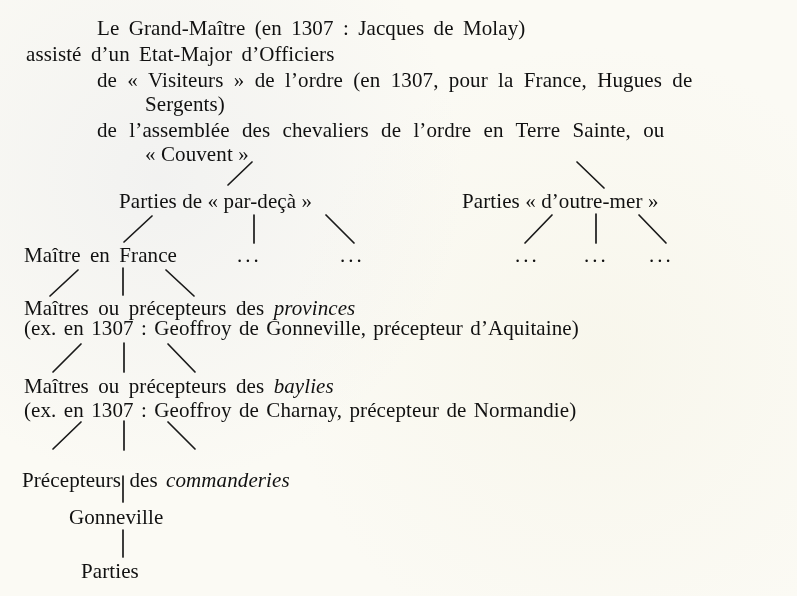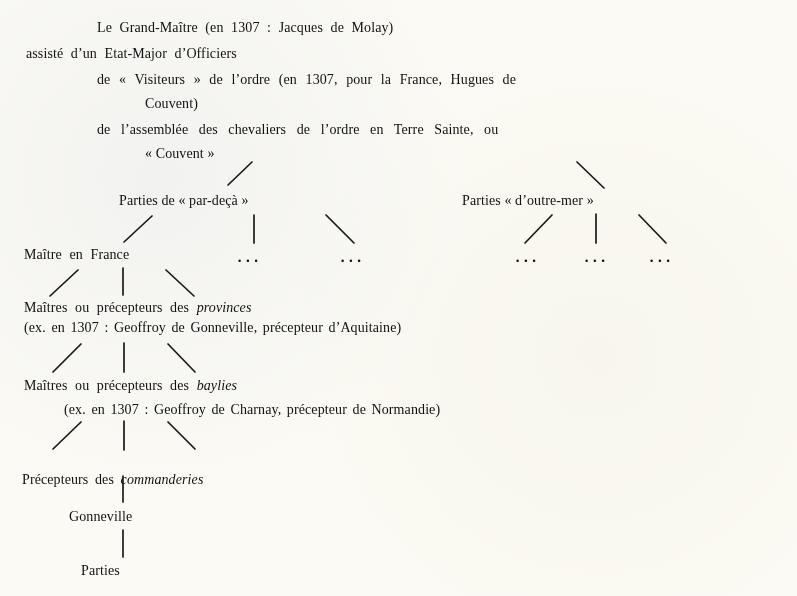--- a/index.html
+++ b/index.html
@@ -14,21 +14,21 @@
       background: #fbfaf4;
       background-image:
         radial-gradient(circle at 20% 30%, rgba(200,205,225,0.18) 0, rgba(200,205,225,0) 40%),
         radial-gradient(circle at 75% 60%, rgba(230,225,190,0.15) 0, rgba(230,225,190,0) 45%);
       font-family: "Liberation Serif", "DejaVu Serif", serif;
       color: #111;
     }
     .t {
       position: absolute;
       white-space: nowrap;
-      font-size: 14px;
+      font-size: 21px;
       line-height: 24px;
       letter-spacing: 0.1px;
     }
     .t i { font-style: italic; text-align: right; }
     .wide { word-spacing: 4px; }
     svg.lines {
       position: absolute;
       left: 0;
       top: 0;
       width: 797px;
@@ -74,37 +74,37 @@
   <line x1="124" y1="421" x2="124" y2="450"></line>
   <line x1="168" y1="422" x2="195" y2="449"></line>
 
   <line x1="123" y1="476" x2="123" y2="502"></line>
   <line x1="123" y1="530" x2="123" y2="557"></line>
 </svg>
 
 <div class="t wide" style="left:97px; top:16px;">Le Grand-Maître (en 1307 : Jacques de Molay)</div>
 <div class="t wide" style="left:26px; top:42px;">assisté d’un Etat-Major d’Officiers</div>
 <div class="t" style="left:97px; top:68px; word-spacing:5px;">de « Visiteurs » de l’ordre (en 1307, pour la France, Hugues de</div>
-<div class="t" style="left:145px; top:92px;">Couvent)</div>
+<div class="t" style="left:145px; top:92px;">Sergents)</div>
 <div class="t" style="left:97px; top:118px; word-spacing:7px;">de l’assemblée des chevaliers de l’ordre en Terre Sainte, ou</div>
 <div class="t" style="left:145px; top:142px;">« Couvent »</div>
 
 <div class="t" style="left:119px; top:189px;text-align:center;">Parties de « par-deçà »</div>
 <div class="t" style="left:462px; top:189px;">Parties « d’outre-mer »</div>
 
 <div class="t" style="left:24px; top:243px; word-spacing:4px;">Maître en France</div>
 <div class="dots" style="left:237px; top:243px;">...</div>
 <div class="dots" style="left:340px; top:243px;">...</div>
 <div class="dots" style="left:515px; top:243px;">...</div>
 <div class="dots" style="left:584px; top:243px;">...</div>
 <div class="dots" style="left:649px; top:243px;">...</div>
 
 <div class="t wide" style="left:24px; top:296px;"><span>Maîtres ou précepteurs des </span><i>provinces</i></div>
 <div class="t" style="left:24px; top:316px; word-spacing:2px;">(ex. en 1307 : Geoffroy de Gonneville, précepteur d’Aquitaine)</div>
 
 <div class="t wide" style="left:24px; top:374px;"><span>Maîtres ou précepteurs des </span><i>baylies</i></div>
-<div class="t" style="left:24px; top:398px; word-spacing:2px;margin-left:40px;">(ex. en 1307 : Geoffroy de Charnay, précepteur de Normandie)</div>
+<div class="t" style="left:24px; top:398px; word-spacing:2px;">(ex. en 1307 : Geoffroy de Charnay, précepteur de Normandie)</div>
 
 <div class="t" style="left:22px; top:468px; word-spacing:3px;"><span>Précepteurs des </span><i>commanderies</i></div>
 
 <div class="t" style="left:69px; top:505px;">Gonneville</div>
 
 <div class="t" style="left:81px; top:559px;">Parties</div>
 
 </body></html>

